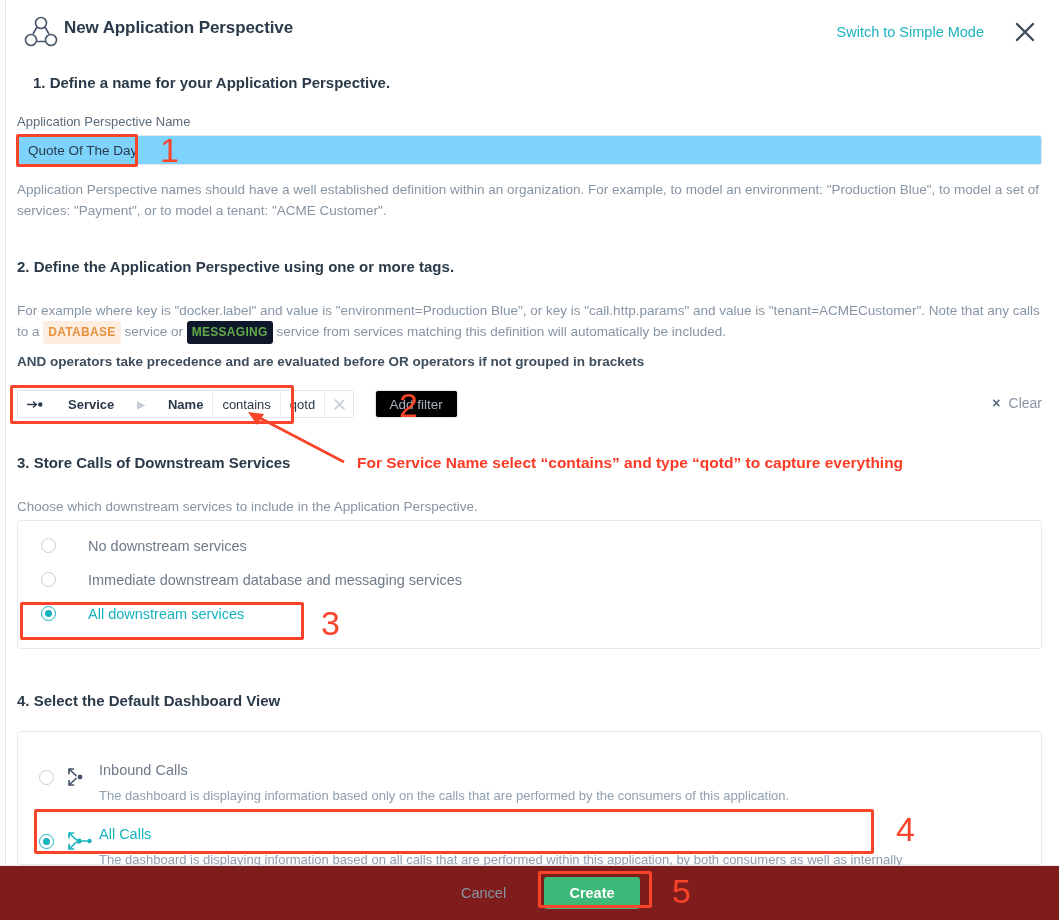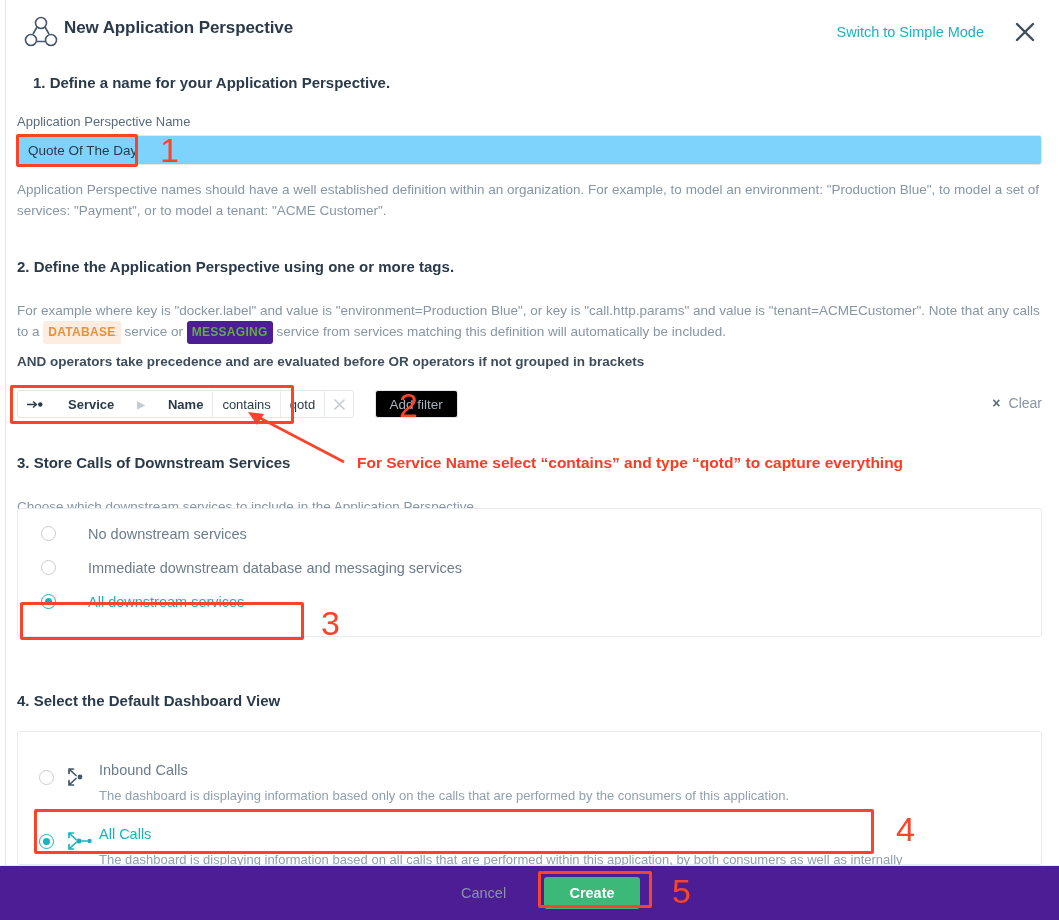--- a/index.html
+++ b/index.html
@@ -63,21 +63,21 @@
     font-size: 13.5px; color: #2b3a4a; padding: 0 10px; line-height: 28px;
     font-family: "Liberation Sans", sans-serif;
   }
 
   
   .pill {
     display: inline-block; padding: 1px 5px; border-radius: 3px;
     font-size: 12px; font-weight: bold; letter-spacing: 0.3px;
   }
   .pill-db  { background: #fdece0; color: #e8913c; }
-  .pill-msg { background: #4c1d95; color: #62ab4a; }
+  .pill-msg { background: #0f172a; color: #62ab4a; }
 
   
   .filter-row { position: absolute; left: 17px; top: 390px; }
   .chip {
     display: inline-flex; align-items: stretch; height: 28px;
     border: 1px solid #e3e7eb; border-radius: 3px; background: #ffffff;
     overflow: hidden; vertical-align: middle;
   }
   .chip-seg {
     display: flex; align-items: center; padding: 0 9px;
@@ -122,21 +122,21 @@
     content: ""; position: absolute; left: 3px; top: 3px;
     width: 7px; height: 7px; border-radius: 50%; background: #16b3bf;
   }
   .radio-label { font-size: 14.5px; color: #6d7c8b; }
   .radio-label.sel { color: #16b3bf; }
   .radio-desc { font-size: 13px; color: #90a0af; line-height: 18px; }
 
   
   .footer {
     position: absolute; left: 0; bottom: 0; width: 1059px; height: 55px;
-    background: #4c1d95; border-top: 1px solid #e7eaee;
+    background: #7f1d1d; border-top: 1px solid #e7eaee;
   }
   .cancel-btn {
     position: absolute; left: 461px; top: 19px;
     font-size: 14.5px; color: #8795a4; cursor: pointer;
   }
   .create-btn {
     position: absolute; left: 544px; top: 11px;
     width: 96px; height: 32px; border-radius: 3px;
     background: #3cb878; color: #ffffff; border: none;
     font-size: 14.5px; font-weight: bold; cursor: pointer;
@@ -227,21 +227,21 @@
     </span>
     <span class="add-filter">Add filter</span>
   </div>
   <div class="clear-btn">
     <span class="xm">×</span><span>Clear</span>
   </div>
 
   <div class="step-title" style="left:17px; top:454px;">3. Store Calls of Downstream Services</div>
   <div class="helper" style="left:17px; top:496px;">Choose which downstream services to include in the Application Perspective.</div>
 
-  <div class="card" style="left:17px; top:508px; width:1025px; height:129px;">
+  <div class="card" style="left:17px; top:520px; width:1025px; height:129px;">
     <div class="radio-row" style="left:23px; top:17px;">
       <span class="radio"></span>
       <span class="radio-label" style="margin-left:32px;">No downstream services</span>
     </div>
     <div class="radio-row" style="left:23px; top:51px;">
       <span class="radio"></span>
       <span class="radio-label" style="margin-left:32px;">Immediate downstream database and messaging services</span>
     </div>
     <div class="radio-row" style="left:23px; top:85px;">
       <span class="radio on"></span>

